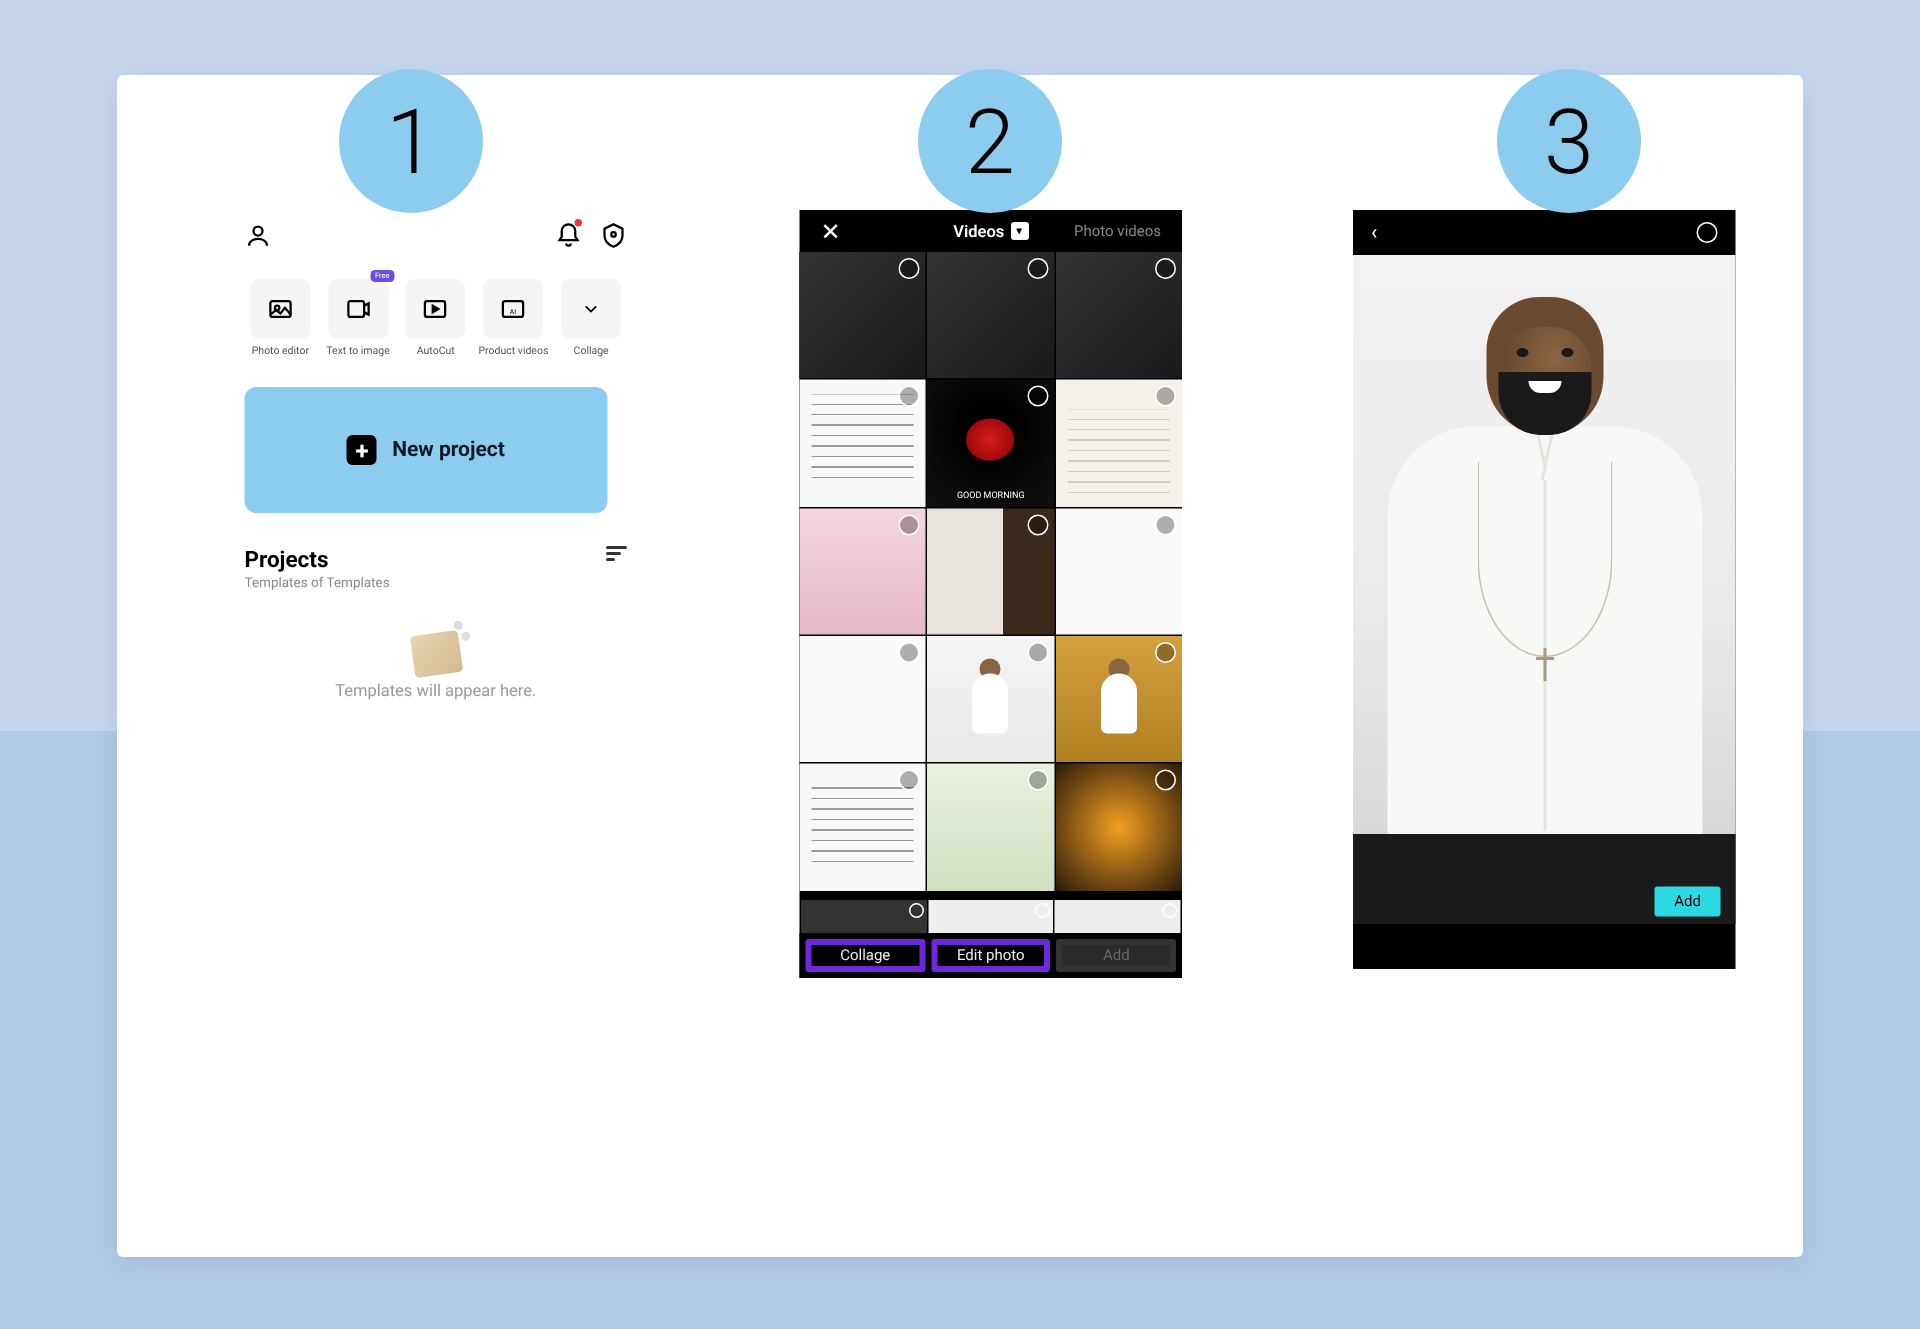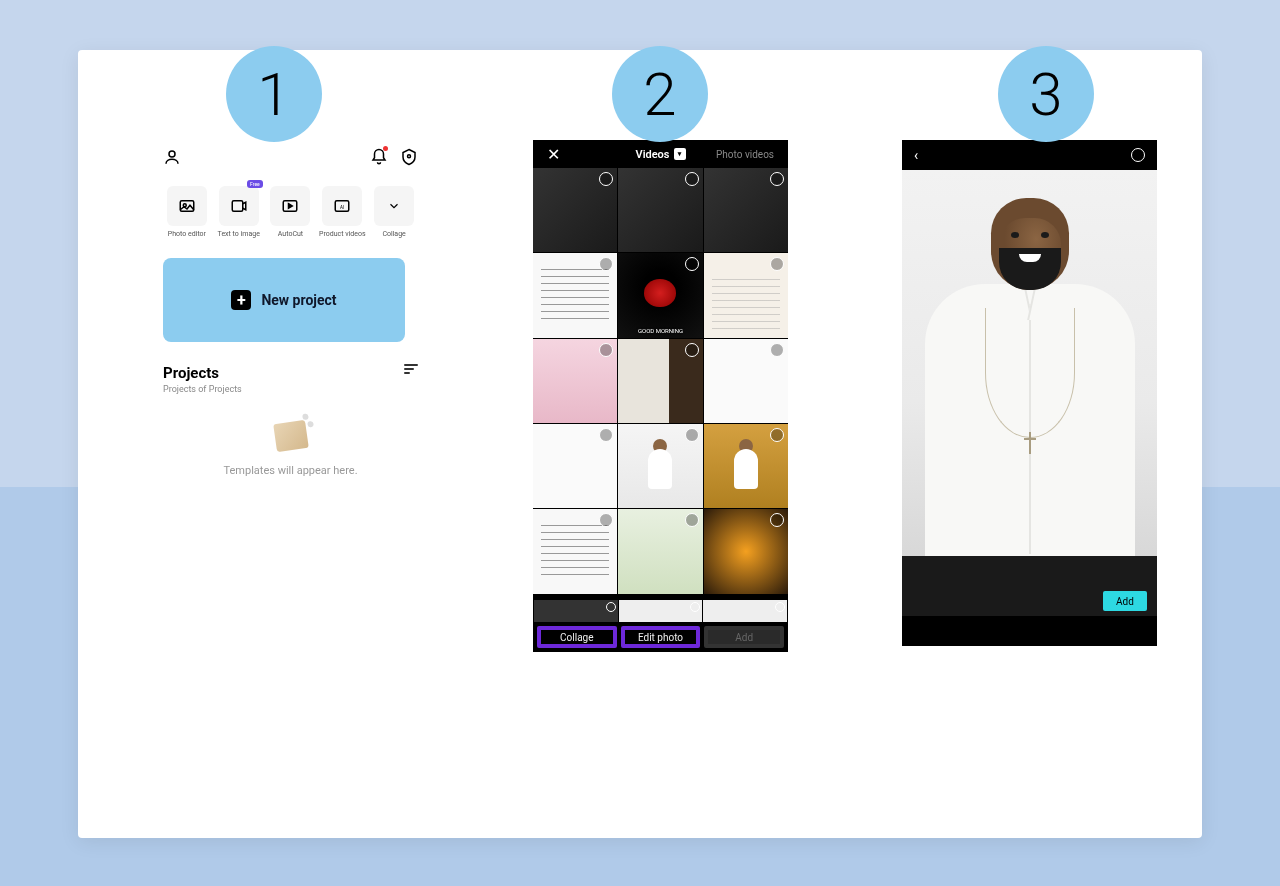--- a/index.html
+++ b/index.html
@@ -24,21 +24,21 @@
 .new-proj{margin-top:20px;width:242px;height:84px;background:#8cccef;border-radius:8px;display:flex;align-items:center;justify-content:center;gap:10px;cursor:pointer}
 .plus-box{width:20px;height:20px;background:#000;border-radius:4px;color:#fff;display:flex;align-items:center;justify-content:center;font-size:16px;font-weight:700}
 .new-proj-txt{font-size:14px;font-weight:700;color:#0f172a}
 .proj-head{margin-top:22px;display:flex;justify-content:space-between;align-items:flex-start}
 .proj-title{font-size:15px;font-weight:700;color:#000}
 .proj-sub{font-size:9px;color:#888;margin-top:2px}
 .proj-empty{margin-top:28px;display:flex;flex-direction:column;align-items:center}
 .empty-ic{width:32px;height:28px;background:linear-gradient(135deg,#e8d5b5,#d4b88c);transform:rotate(-8deg);border-radius:3px;position:relative}
 .empty-ic::before{content:"";position:absolute;top:-6px;right:-4px;width:6px;height:6px;background:#ddd;border-radius:50%}
 .empty-ic::after{content:"";position:absolute;top:2px;right:-8px;width:6px;height:6px;background:#ddd;border-radius:50%}
-.empty-txt{font-size:11px;color:#999;margin-top:14px}
+.empty-txt{font-size:11px;color:#999;margin-top:4px}
 .screen-2{background:#000;height:512px}
 .s2-top{display:flex;align-items:center;padding:10px 14px;position:relative}
 .s2-close{color:#fff;font-size:16px;position:absolute;left:14px}
 .s2-albums{position:absolute;left:50%;transform:translateX(-50%);color:#fff;font-size:11px;font-weight:600;display:flex;align-items:center;gap:4px;white-space:nowrap}
 .s2-stock{position:absolute;right:14px;color:#888;font-size:10px;white-space:nowrap}
 .s2-tabs{display:flex;justify-content:center;gap:60px;padding:6px 0}
 .s2-tab{font-size:11px;color:#888}
 .s2-tab.active{color:#2dc0f0;border-bottom:2px solid #2dc0f0;padding-bottom:3px}
 .s2-grid{display:grid;grid-template-columns:repeat(3,1fr);gap:1px;background:#000}
 .s2-cell{position:relative;aspect-ratio:1;background:#444;overflow:hidden}
@@ -177,21 +177,21 @@
     </div>
 
     <div class="new-proj">
       <div class="plus-box">+</div>
       <div class="new-proj-txt">New project</div>
     </div>
 
     <div class="proj-head">
       <div>
         <div class="proj-title">Projects</div>
-        <div class="proj-sub">Projects of Projects</div>
+        <div class="proj-sub">Templates of Templates</div>
       </div>
       <div class="sort-ic" style="width:14px">
         <span style="width:14px"></span>
           <span style="width:10px"></span>
           <span style="width:6px"></span>
       </div>
     </div>
 
     <div class="proj-empty">
       <div class="empty-ic"></div>

